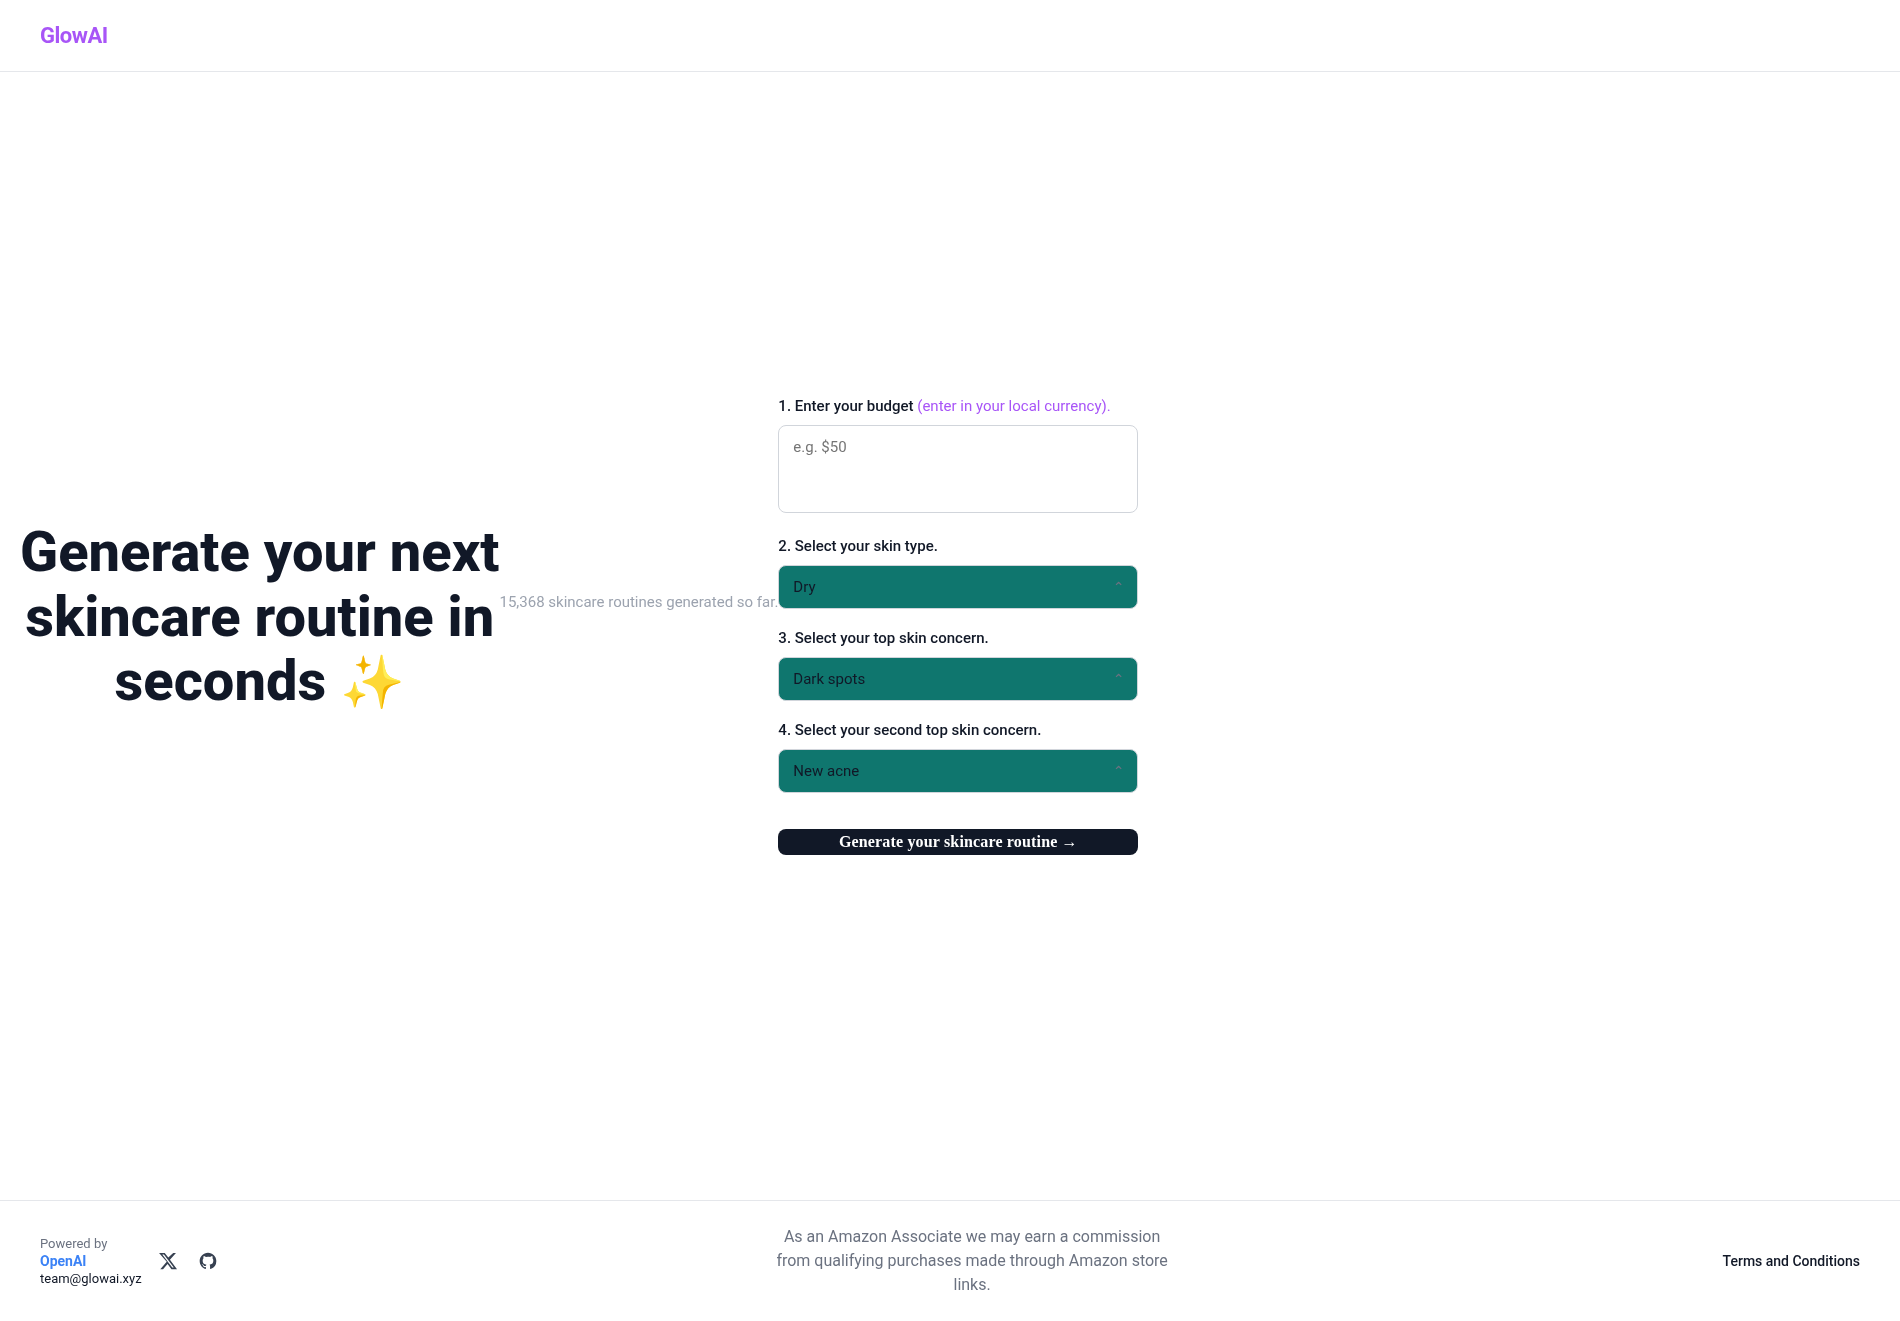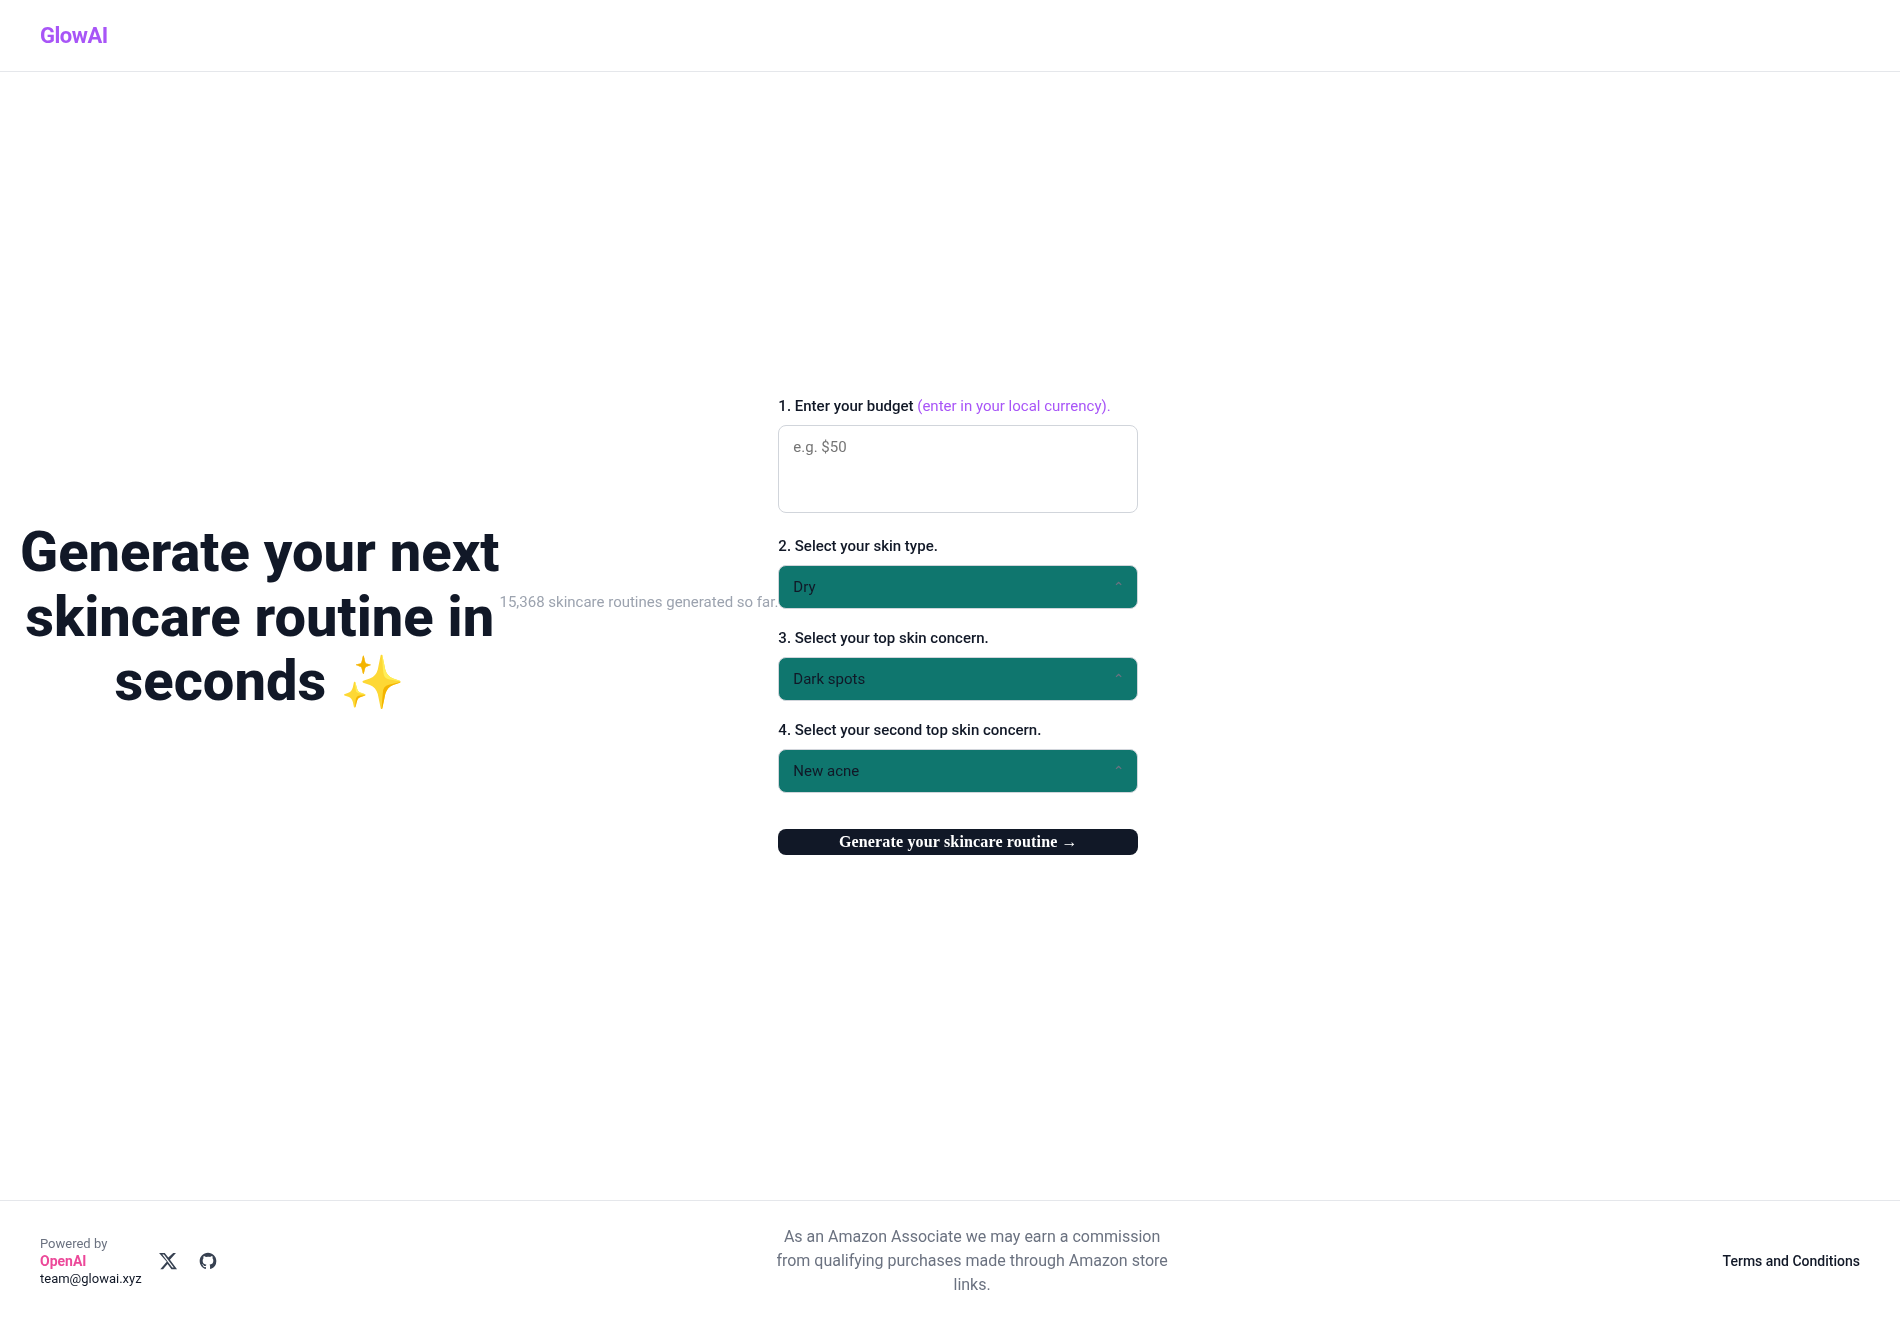--- a/index.html
+++ b/index.html
@@ -157,21 +157,21 @@
     }
 
     .powered-by-label {
       font-size: 13px;
       color: #6b7280;
     }
 
     .openai-label {
       font-size: 14px;
       font-weight: 700;
-      color: #ec4899;
+      color: #3b82f6;
     }
 
     .email-label {
       font-size: 13px;
       color: #111827;
     }
 
     .footer-icons {
       display: flex;
       gap: 12px;

